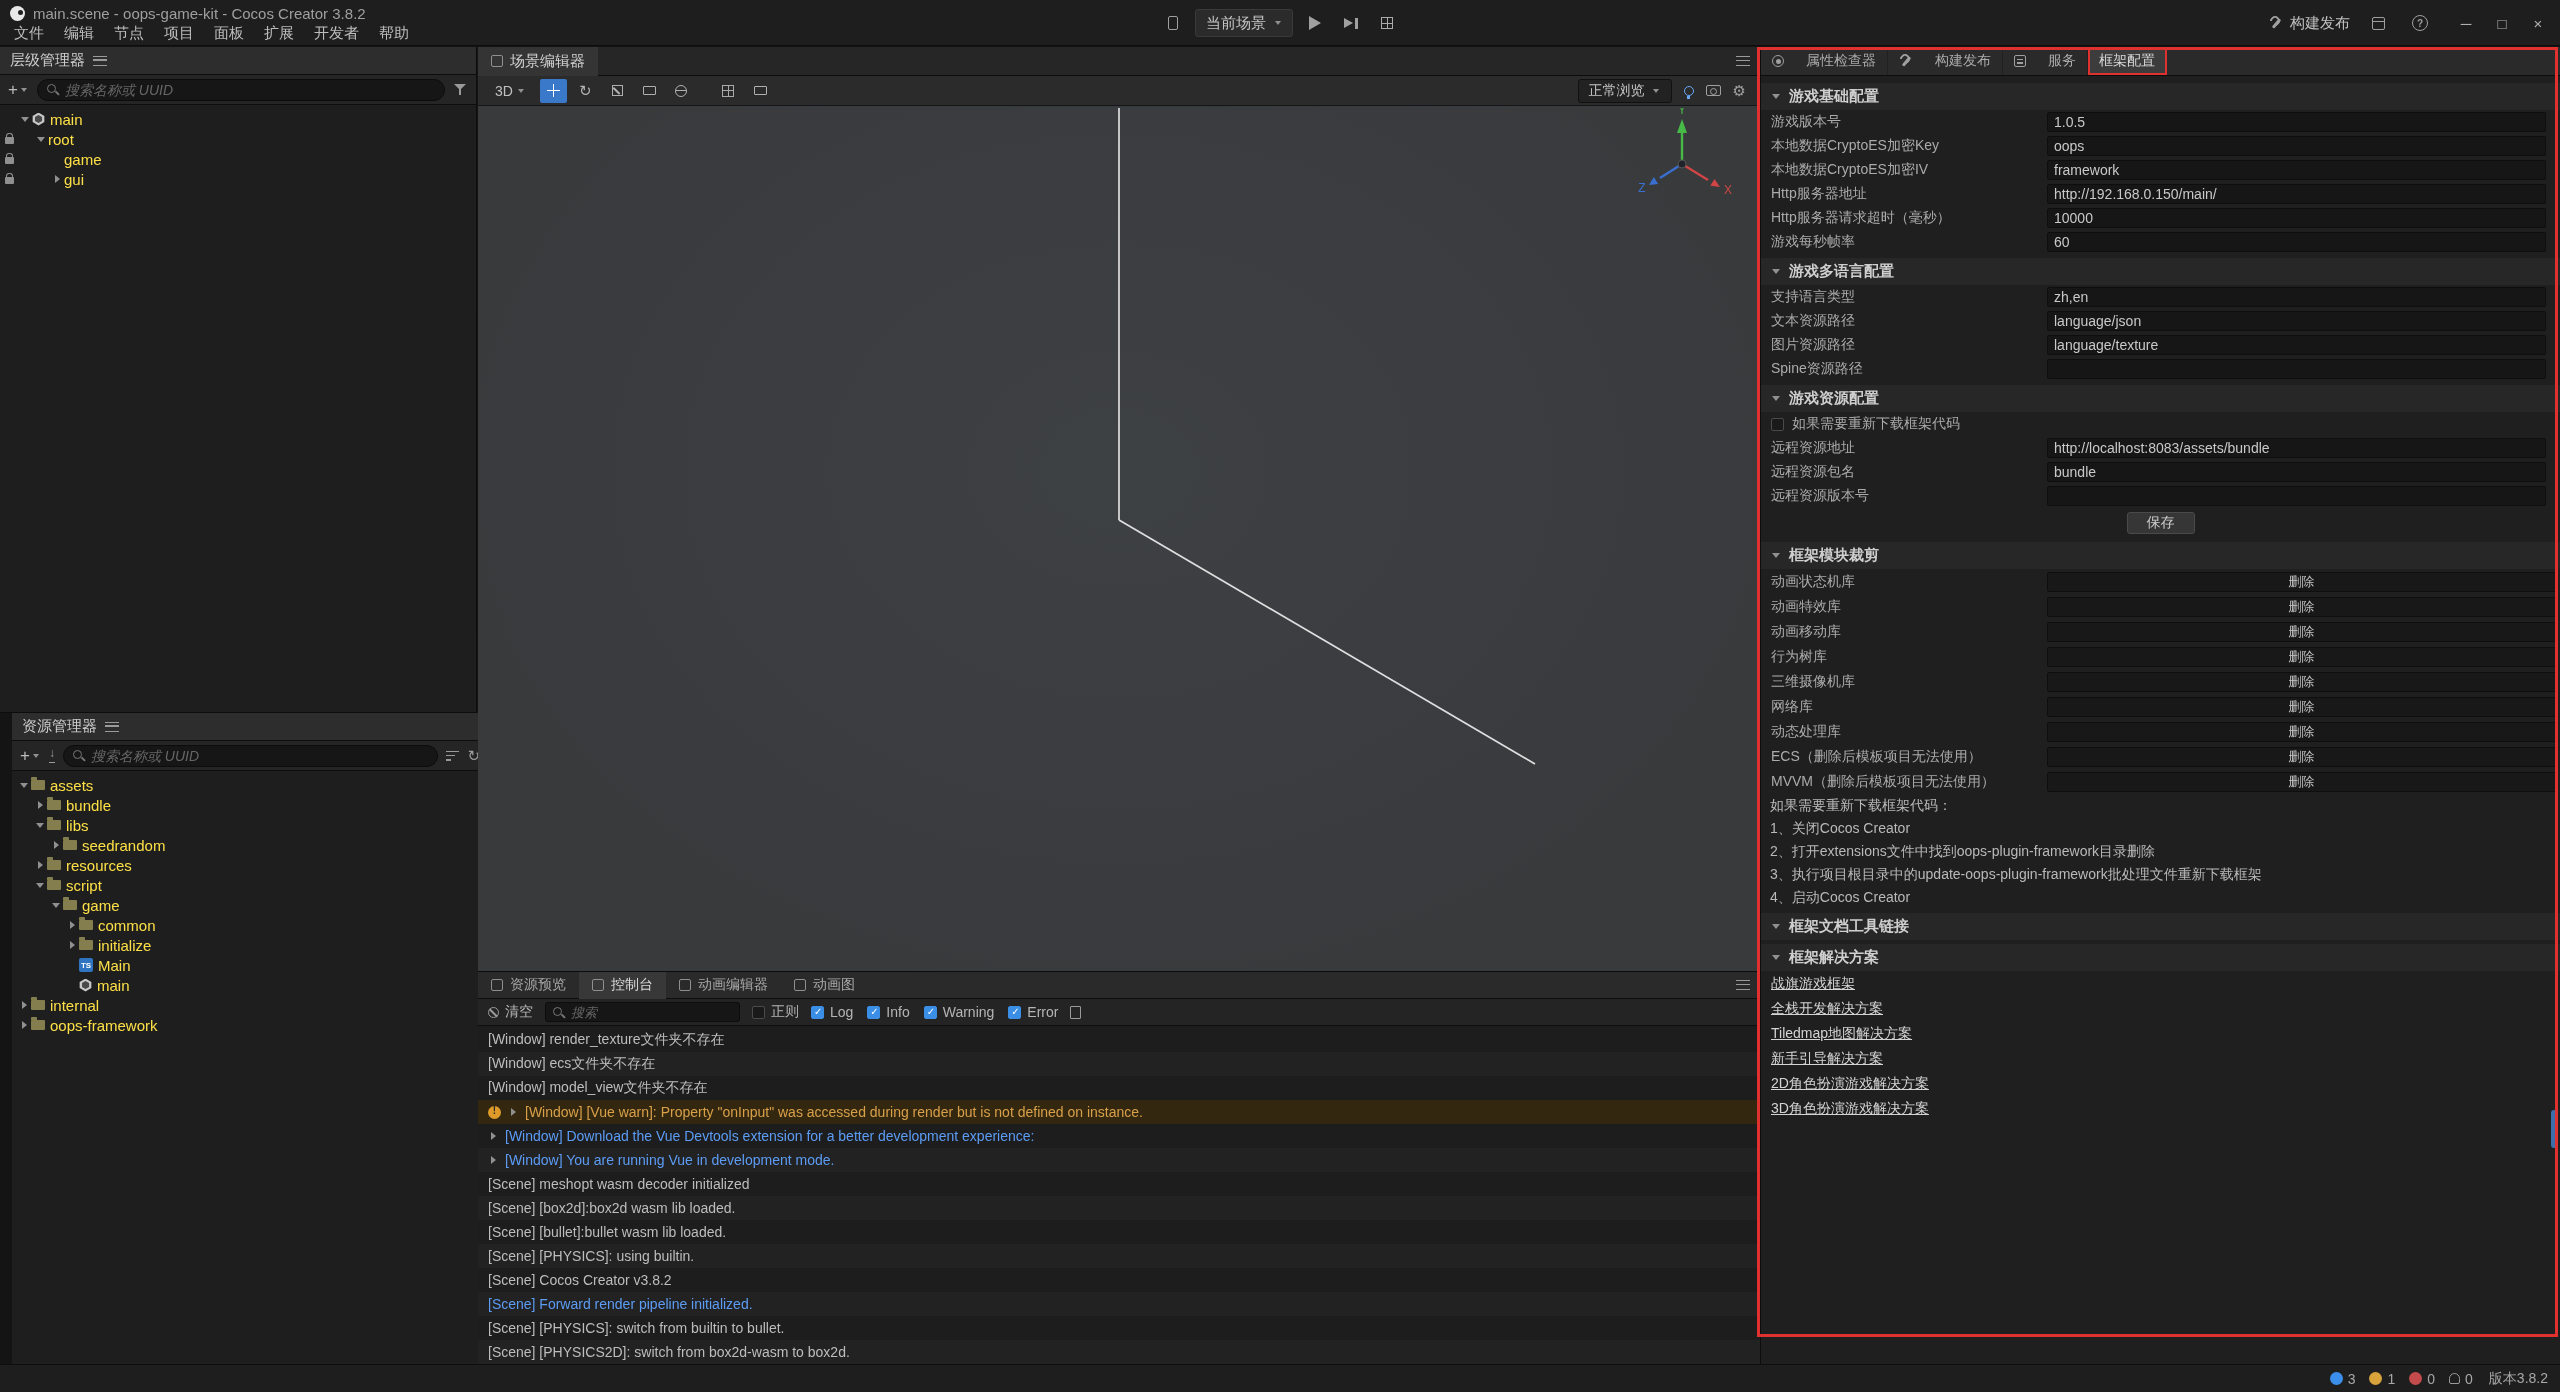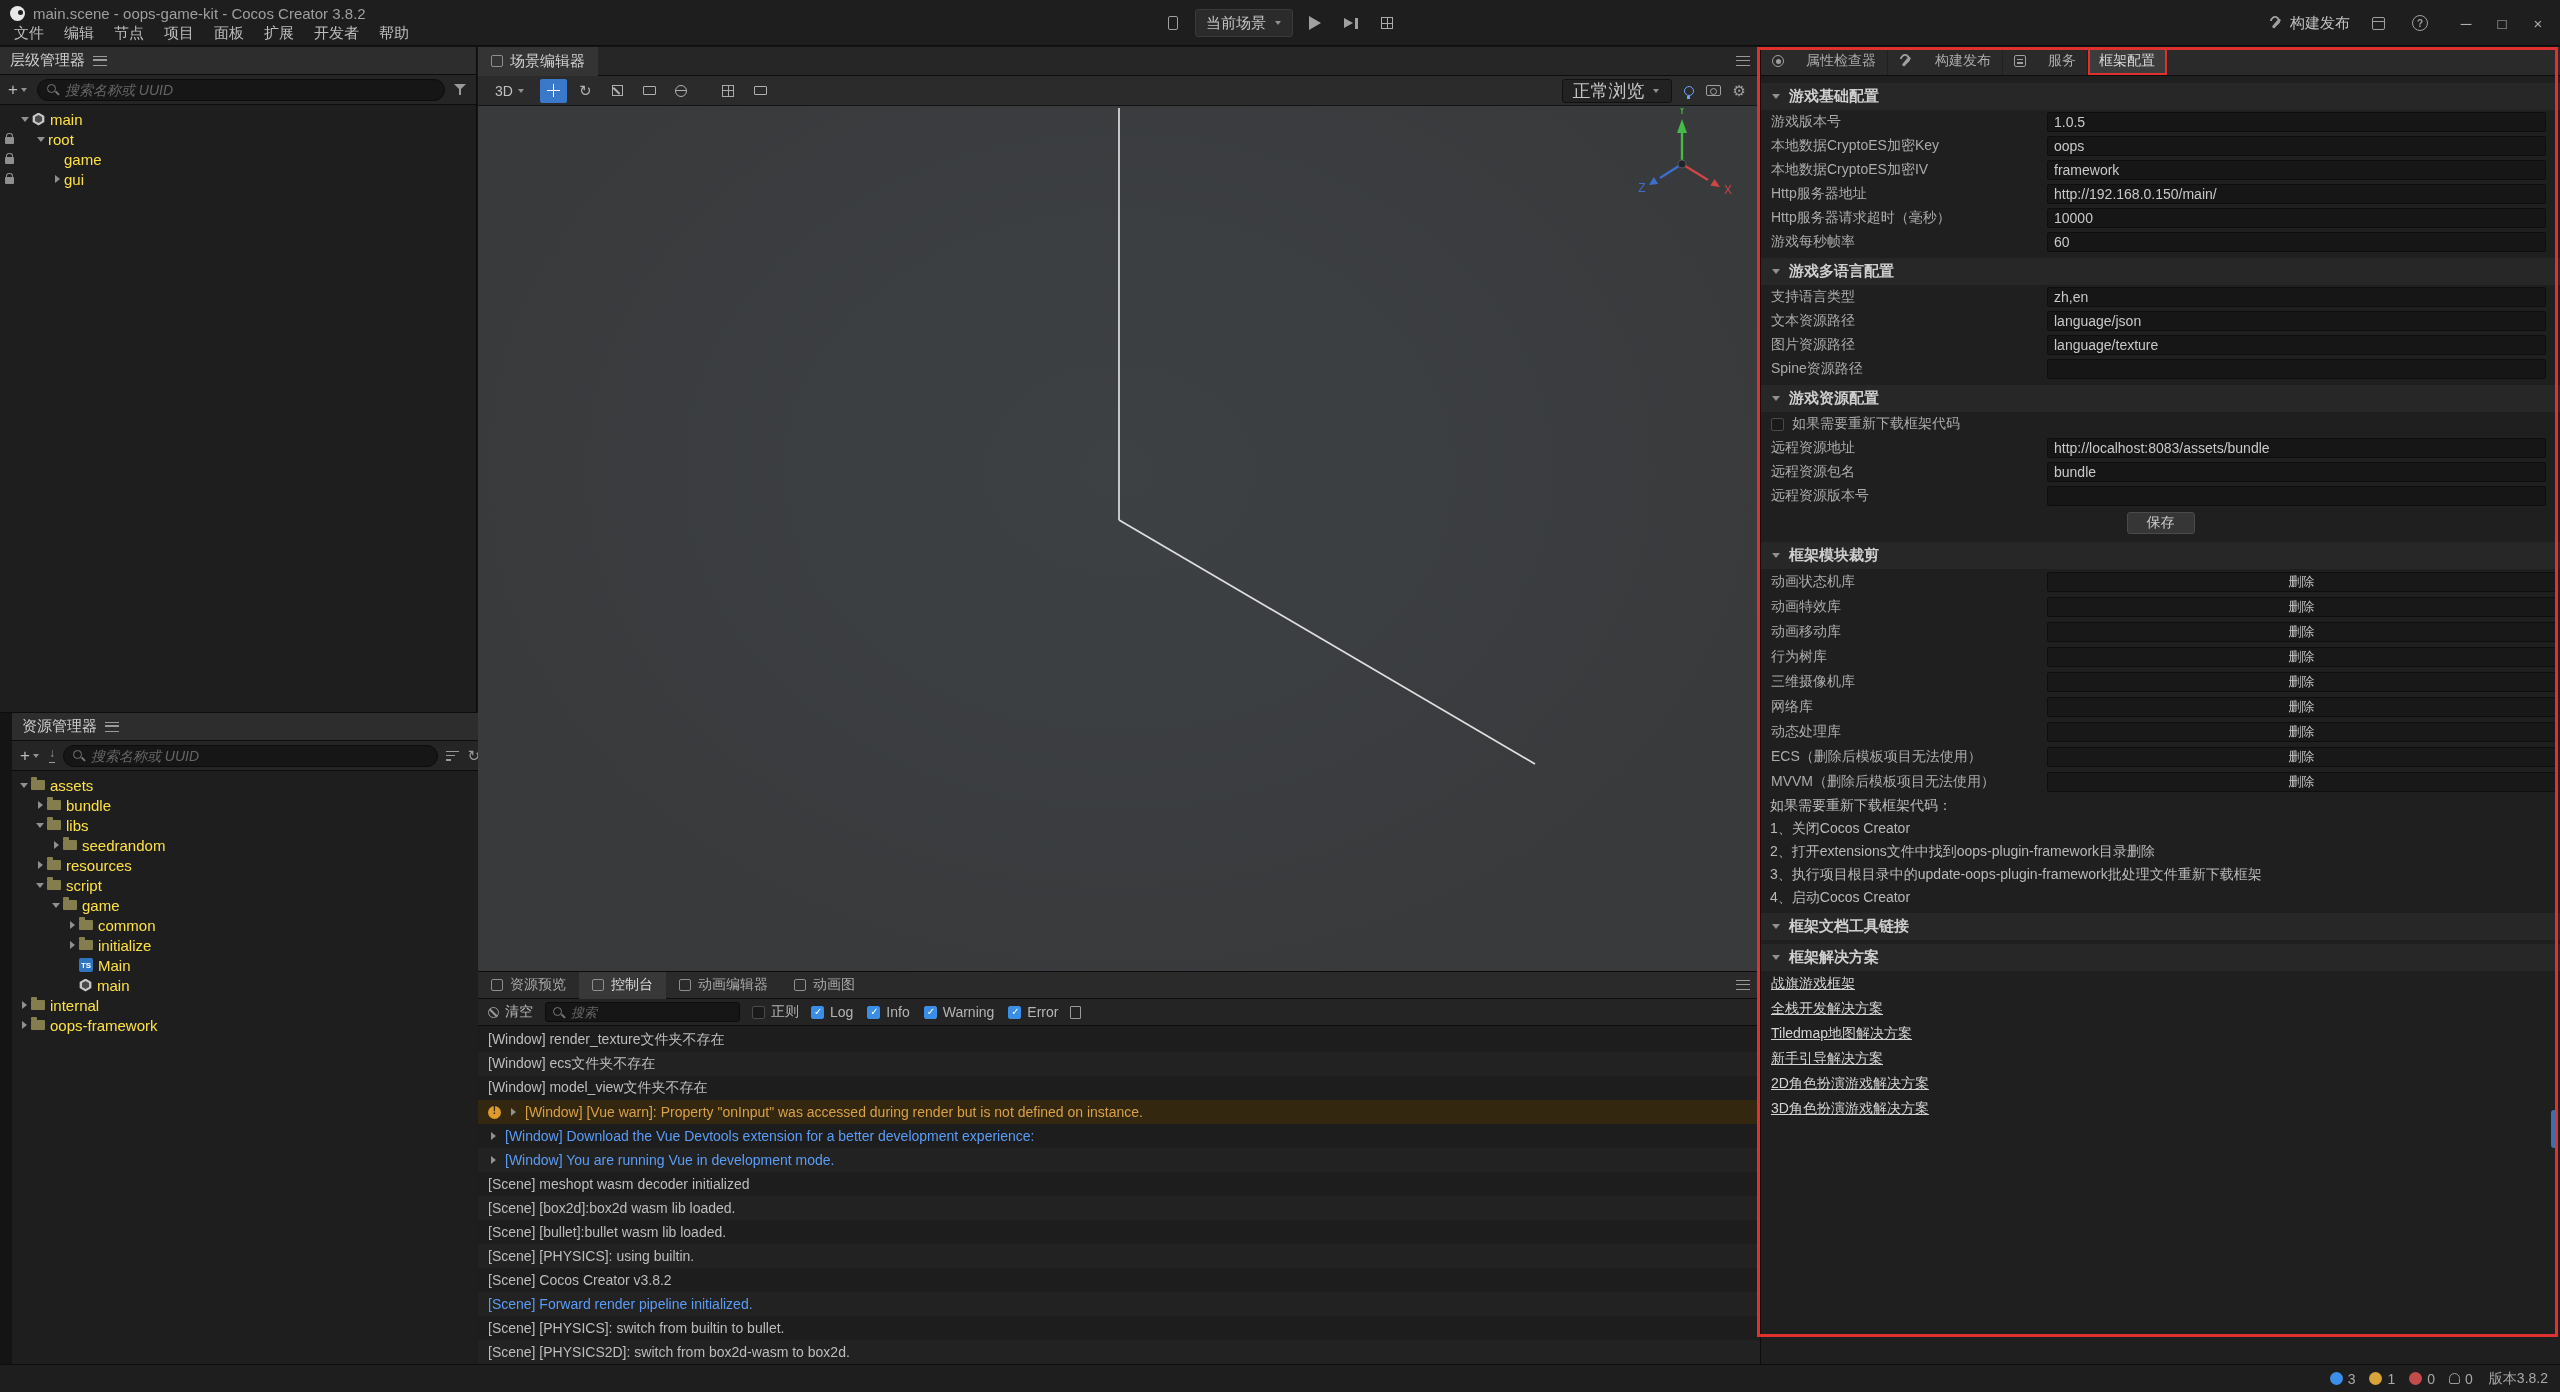--- a/index.html
+++ b/index.html
@@ -114,21 +114,21 @@
 
 #scene-panel{position:absolute;top:47px;left:478px;width:1282px;height:924px;background:#393c3e}
 .scene-header{height:29px;background:#262626;display:flex;align-items:center;border-bottom:1px solid #0d0d0d;padding-right:10px}
 .scene-tab{height:29px;display:flex;align-items:center;gap:7px;padding:0 13px;background:#343434;color:#d0d0d0;font-size:15px}
 .scene-toolbar{height:30px;background:#2b2b2b;display:flex;align-items:center;padding:0 8px;gap:5px;border-bottom:1px solid #151515}
 .mode-btn{font-size:14px;color:#c0c0c0;padding:0 9px;display:flex;align-items:center;gap:4px}
 .tool{width:27px;height:24px;display:flex;align-items:center;justify-content:center;border-radius:2px}
 .tool.active{background:#3a78c9}
 .tool-sep{width:10px}
 .scene-tb-right{margin-left:auto;display:flex;align-items:center;gap:12px;padding-right:6px}
-.view-select{height:24px;font-size:18px;background:#222;border-color:#111}
+.view-select{height:24px;font-size:14px;background:#222;border-color:#111}
 .viewport{position:absolute;top:61px;left:0;right:0;bottom:0;overflow:hidden;background:radial-gradient(ellipse at 50% 42%,#3e4144 0%,#383a3c 75%)}
 
 
 #console-panel{position:absolute;top:971px;left:478px;width:1282px;bottom:28px;background:#1d1d1d;border-top:1px solid #0d0d0d}
 .console-tabs{height:27px;background:#2a2a2a;display:flex;align-items:center;border-bottom:1px solid #0d0d0d;position:relative}
 .ctab{height:27px;display:flex;align-items:center;gap:7px;padding:0 13px;font-size:14px;color:#a8a8a8}
 .ctab.active{background:#383838;color:#d8d8d8}
 .console-tabs .ic-menu{position:absolute;right:10px}
 .console-toolbar{height:27px;background:#242424;display:flex;align-items:center;gap:12px;padding:0 10px;border-bottom:1px solid #0d0d0d;font-size:14px}
 .clear-btn{display:flex;align-items:center;gap:6px;color:#b5b5b5}

